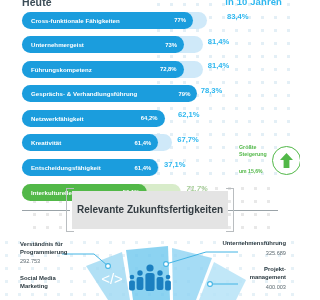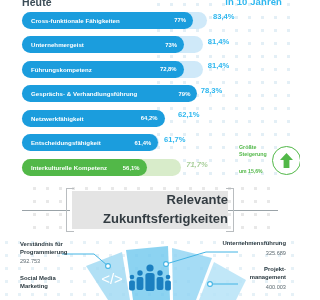--- a/index.html
+++ b/index.html
@@ -136,21 +136,21 @@
   }
   .rule-l { left: 22px; width: 48px; }
   .rule-r { left: 228px; width: 50px; }
   .plate {
     position: absolute; left: 72px; top: 5px;
     width: 156px; height: 38px;
     background: #e4e4e4;
     display: flex; align-items: center; justify-content: center;
   }
   .plate-title {
-    font-size: 13px; font-weight: bold; color: #333c42;
+    font-size: 10px; font-weight: bold; color: #333c42;
     text-align: right; line-height: 1.45;
   }
   .brk {
     position: absolute; top: 2px;
     width: 8px; height: 44px;
     border-top: 1.6px solid #b9bdc0;
     border-bottom: 1.6px solid #b9bdc0;
   }
   .brk-l { left: 66px; border-left: 1.6px solid #b9bdc0; }
   .brk-r { left: 226px; border-right: 1.6px solid #b9bdc0; }
@@ -185,21 +185,21 @@
     <div class="hdr-right">in 10 Jahren</div>
   </div>
 
   <div class="chart" id="chart">
       <div class="row">
         <div class="track" style="width: 185.148px;"></div>
         <div class="bar" style="width: 170.94px;">
           <span class="bar-label">Cross-funktionale Fähigkeiten</span>
           <span class="bar-pct">77%</span>
         </div>
-        <div class="fut" style="left: 213px;">83,4%</div>
+        <div class="fut" style="left: 227px;">83,4%</div>
       </div>
       <div class="row">
         <div class="track" style="width: 180.708px;"></div>
         <div class="bar" style="width: 162.06px;">
           <span class="bar-label">Unternehmergeist</span>
           <span class="bar-pct">73%</span>
         </div>
         <div class="fut" style="left: 207.708px;">81,4%</div>
       </div>
       <div class="row">
@@ -220,26 +220,34 @@
       </div>
       <div class="row">
         <div class="track" style="width: 137.862px;"></div>
         <div class="bar" style="width: 142.524px;">
           <span class="bar-label">Netzwerkfähigkeit</span>
           <span class="bar-pct">64,2%</span>
         </div>
         <div class="fut" style="left: 178px;">62,1%</div>
       </div>
       <div class="row">
+        <div class="track" style="width: 150.294px;"></div>
+        <div class="bar" style="width: 136.308px;">
+          <span class="bar-label">Kreativität</span>
+          <span class="bar-pct">61,4%</span>
+        </div>
+        <div class="fut" style="left: 177.294px;">67,7%</div>
+      </div>
+      <div class="row">
         <div class="track" style="width: 136.974px;"></div>
         <div class="bar" style="width: 136.308px;">
           <span class="bar-label">Entscheidungsfähigkeit</span>
           <span class="bar-pct">61,4%</span>
         </div>
-        <div class="fut" style="left: 163.974px;">61,7%</div>
+        <div class="fut" style="left: 163.974px;">37,1%</div>
       </div>
       <div class="row green">
         <div class="track" style="width: 159.174px;"></div>
         <div class="bar" style="width: 124.542px;">
           <span class="bar-label">Interkulturelle Kompetenz</span>
           <span class="bar-pct">56,1%</span>
         </div>
         <div class="fut" style="left: 186.174px;">71,7%</div>
       </div>
     </div>

